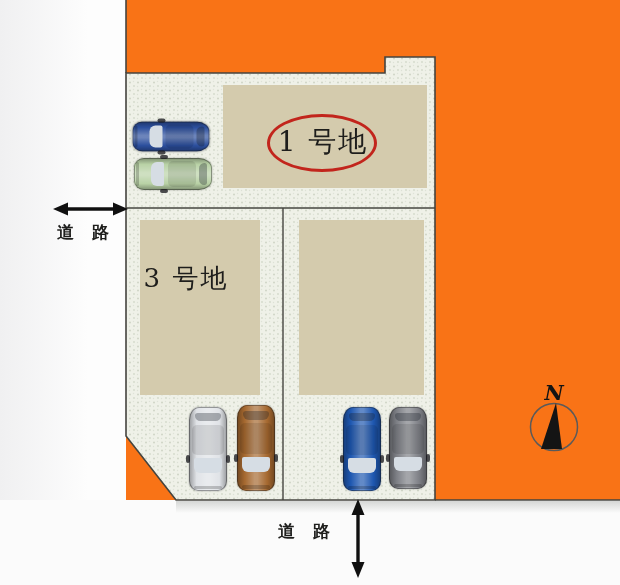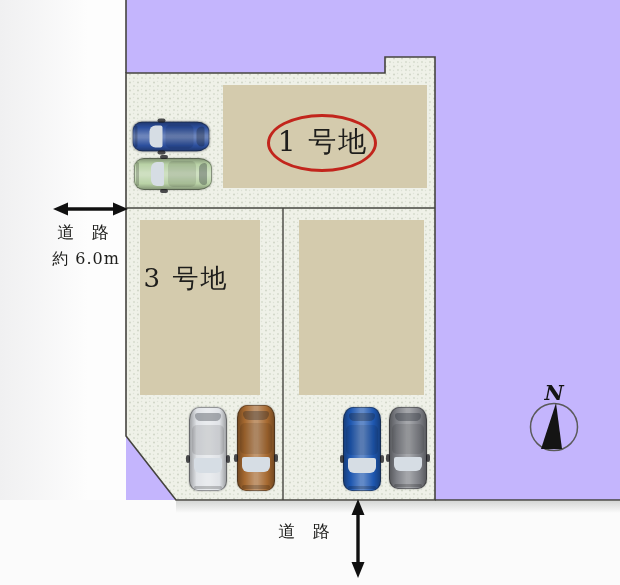--- a/index.html
+++ b/index.html
@@ -1,37 +1,37 @@
 <!DOCTYPE html>
 <html style="--ground: #eff1e8; --speckle: #c6cdbd; --lot-fill: #d4cbad; --outline: #45443f; --accent-red: #c2251c; --text: #1e1e1c; --windshield: #d6dde4;"><head>
 <meta charset="utf-8">
 <style>
   html,body{margin:0;padding:0;background:#ffffff;}
   .stage{
     position:relative;width:620px;height:585px;overflow:hidden;
-    background:#c4b5fd;
+    background:#f97316;
     font-family:"DejaVu Serif","Liberation Serif",serif;
   }
   
   .road-left-bg{position:absolute;left:0;top:0;width:126px;height:585px;
     background:linear-gradient(to right,#f0f0f1,#fdfdfd 70%);}
   .road-bottom-bg{position:absolute;left:0;top:500px;right:0;bottom:0;background:#fbfbfb;}
   svg.plan{position:absolute;left:0;top:0;}
 
   
   .lot-label{position:absolute;transform:translate(-50%,-50%);
     color:var(--text,#1e1e1c);letter-spacing:2px;white-space:nowrap;}
   .lot-label.l1{left:323px;top:142px;font-size:28px;}
   .lot-label.l3{left:186px;top:278px;font-size:26px;}
   .lot-label.l2{left:362px;top:275px;font-size:26px;}
   .highlight-ellipse{position:absolute;left:322px;top:143px;width:110px;height:58px;
     transform:translate(-50%,-50%);border:3px solid var(--accent-red,#c2251c);
     border-radius:50%;box-sizing:border-box;}
   .road-label{position:absolute;color:var(--text,#1e1e1c);text-align:center;}
-  .road-label .rl1{font-size:17px;letter-spacing:6px;white-space:nowrap;}
+  .road-label .rl1{font-size:17px;letter-spacing:6px;white-space:nowrap;font-weight:bold;}
   .road-label .rl2{font-size:16px;margin-top:5px;letter-spacing:1px;white-space:nowrap;}
   .road-label.left{left:38px;top:221px;width:96px;}
   .road-label.bottom{left:260px;top:520px;width:94px;}
   .north-label{position:absolute;left:554px;top:392px;transform:translate(-50%,-50%);
     font-style:italic;font-weight:600;font-size:21px;color:#141414;}
 
   
   .car{position:absolute;box-sizing:border-box;
     border-radius:10px 10px 9px 9px / 13px 13px 10px 10px;
     background:
@@ -112,21 +112,20 @@
       <polygon points="556,403 541,449 562,449" fill="#141414"></polygon>
     </g>
   </svg>
 
   <div class="highlight-ellipse"></div>
   <div class="lot-label l1">1 号地</div>
   <div class="lot-label l3">3 号地</div>
 
   <div class="road-label left">
     <div class="rl1">道  路</div>
-    <div class="rl2">約 6.0m</div>
   </div>
   <div class="road-label bottom">
     <div class="rl1">道  路</div>
   </div>
 
   <div class="north-label">N</div>
 
   <div class="car h car1" style="--car-color: #2c4f9d;">
     <div class="rear-window"></div>
     <div class="roof"></div>

